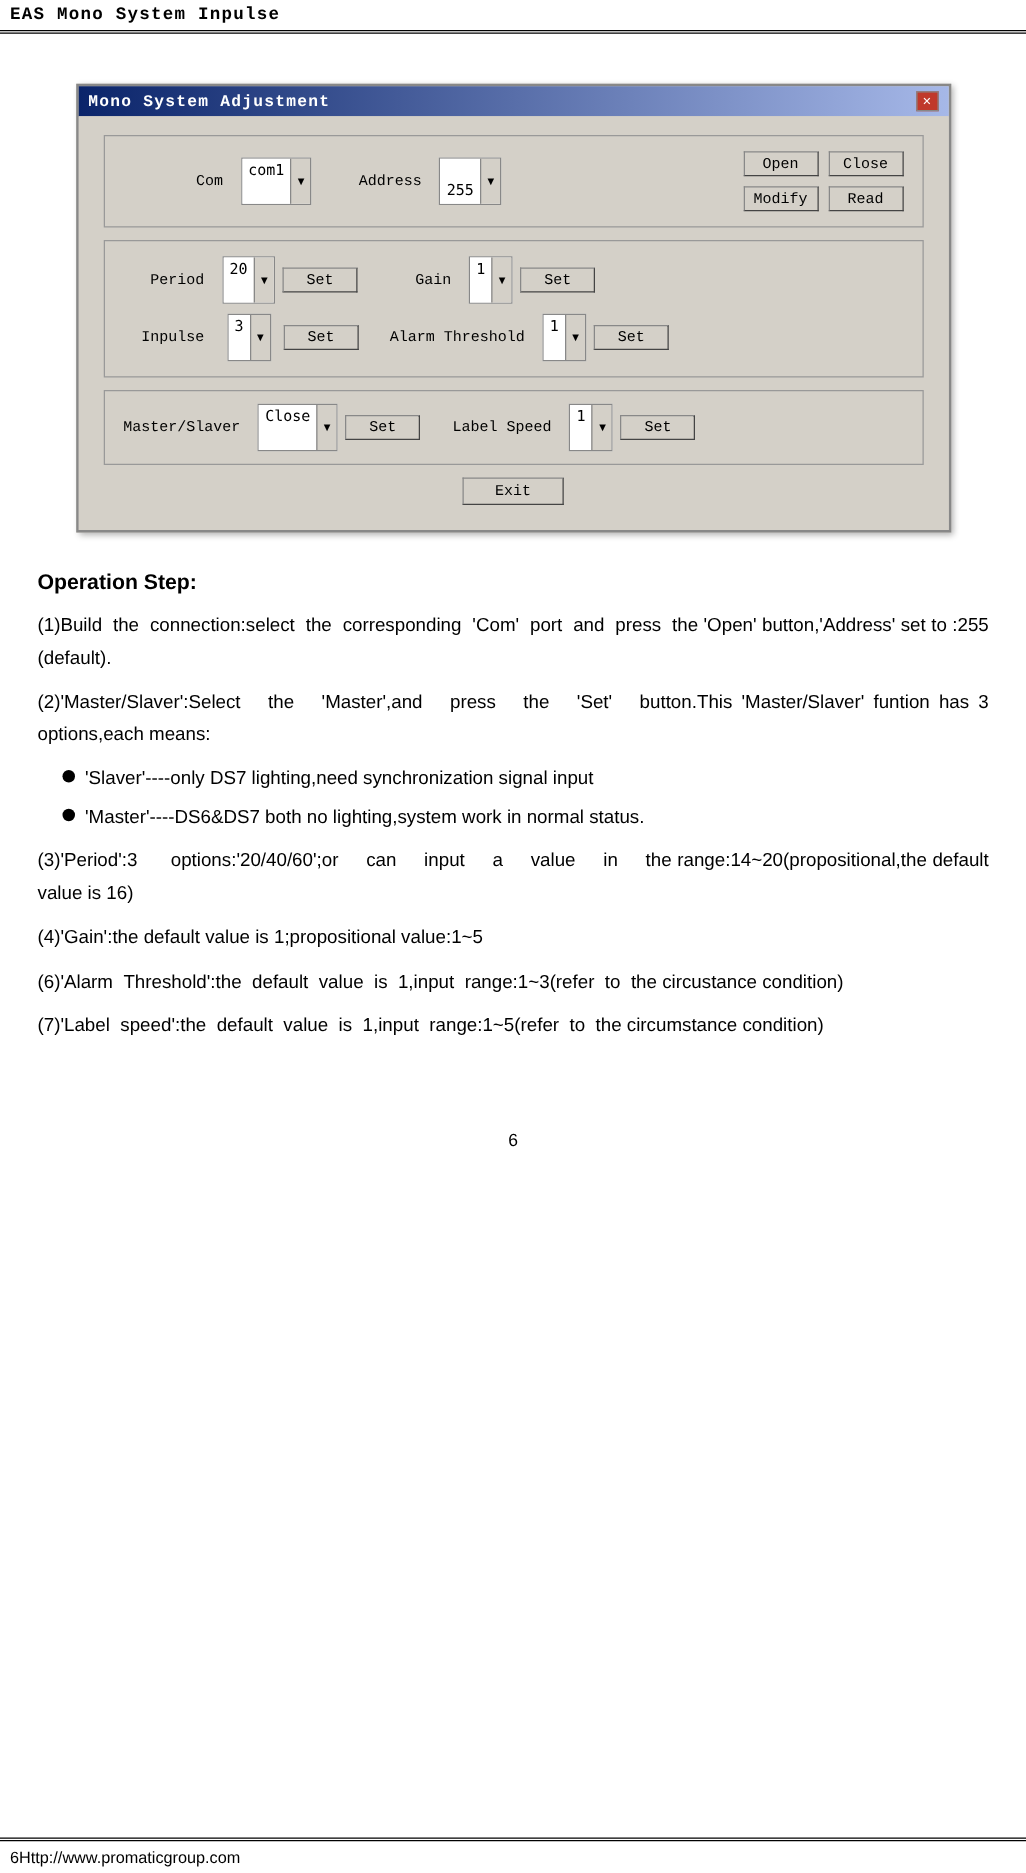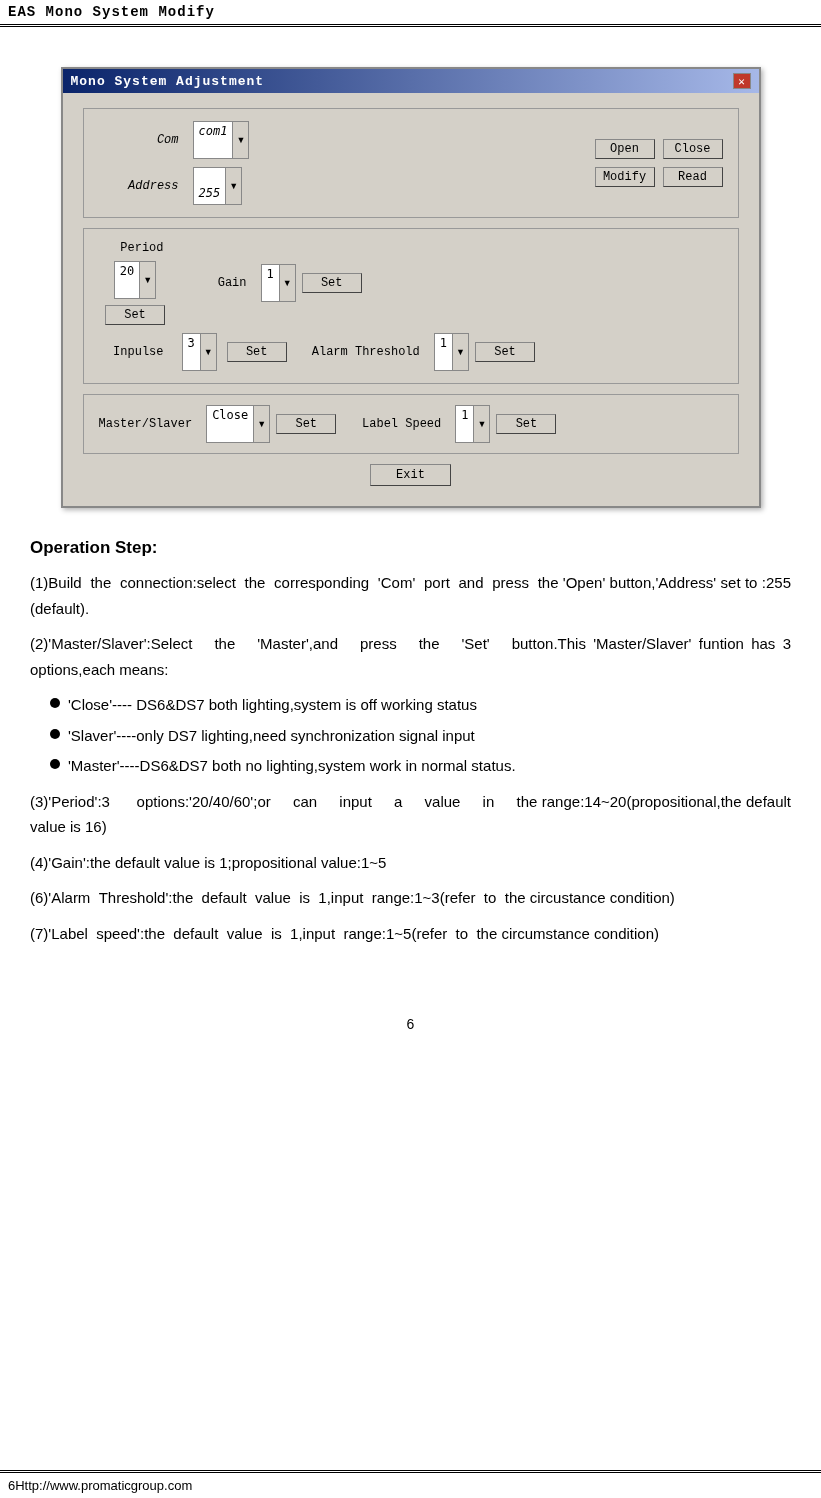--- a/index.html
+++ b/index.html
@@ -189,39 +189,39 @@
     .page-number {
       text-align: center;
       font-size: 14px;
       margin-bottom: 30px;
     }
   </style>
 </head>
 <body>
 
 <div class="header">
-  <span>EAS Mono System Modify</span>
+  <span>EAS Mono System Inpulse</span>
 </div>
 
 <div class="main-content">
 
   <div class="dialog-container">
     <div class="dialog">
 
       <div class="dialog-titlebar">
         <span class="dialog-title-text">Mono System Adjustment</span>
         <div class="dialog-close-btn">✕</div>
       </div>
 
       <div class="dialog-body">
 
         <div style="border:1px solid #999; padding:12px 15px; margin-bottom:10px; background:#d4d0c8;">
           <div style="display:flex; align-items:center; gap:20px;">
 
-            <div style="display:flex; flex-direction:column; gap:8px;font-style:italic;">
+            <div style="display:flex; flex-direction:row; gap:8px;">
               <div class="field-row">
                 <span class="dialog-label">Com</span>
                 <div class="dialog-select-box">
                   <span style="padding:2px 5px; font-size:12px; font-family:monospace; background:white;">com1</span>
                   <div class="dialog-select-arrow">▼</div>
                 </div>
               </div>
               <div class="field-row">
                 <span class="dialog-label">Address</span>
                 <div class="dialog-select-box">
@@ -240,21 +240,21 @@
                 <button class="dialog-btn">Modify</button>
                 <button class="dialog-btn">Read</button>
               </div>
             </div>
           </div>
         </div>
 
         <div style="border:1px solid #999; padding:12px 15px; margin-bottom:10px; background:#d4d0c8;">
 
           <div style="display:flex; align-items:center; gap:20px; margin-bottom:8px;">
-            <div style="display:flex; align-items:center; gap:6px;flex-direction:column;">
+            <div style="display:flex; align-items:center; gap:6px;">
               <span class="dialog-label" style="min-width:65px;">Period</span>
               <div class="dialog-select-box">
                 <span style="padding:2px 5px; font-size:12px; font-family:monospace; background:white;">20</span>
                 <div class="dialog-select-arrow">▼</div>
               </div>
               <button class="dialog-btn">Set</button>
             </div>
             <div style="display:flex; align-items:center; gap:6px; margin-left:20px;">
               <span class="dialog-label" style="min-width:35px;">Gain</span>
               <div class="dialog-select-box">
@@ -318,24 +318,20 @@
 
   <p class="paragraph">
     (1)Build &nbsp;the &nbsp;connection:select &nbsp;the &nbsp;corresponding &nbsp;'Com' &nbsp;port &nbsp;and &nbsp;press &nbsp;the 'Open' button,'Address' set to :255 (default).
   </p>
 
   <p class="paragraph">
     (2)'Master/Slaver':Select &nbsp;&nbsp;the &nbsp;&nbsp;'Master',and &nbsp;&nbsp;press &nbsp;&nbsp;the &nbsp;&nbsp;'Set' &nbsp;&nbsp;button.This 'Master/Slaver' funtion has 3 options,each means:
   </p>
 
   <ul class="bullet-list">
-    <li>
-      <span class="bullet-dot"></span>
-      <span>'Close'---- DS6&amp;DS7 both lighting,system is off working status</span>
-    </li>
     <li>
       <span class="bullet-dot"></span>
       <span>'Slaver'----only DS7 lighting,need synchronization signal input</span>
     </li>
     <li>
       <span class="bullet-dot"></span>
       <span>'Master'----DS6&amp;DS7 both no lighting,system work in normal status.</span>
     </li>
   </ul>
 

